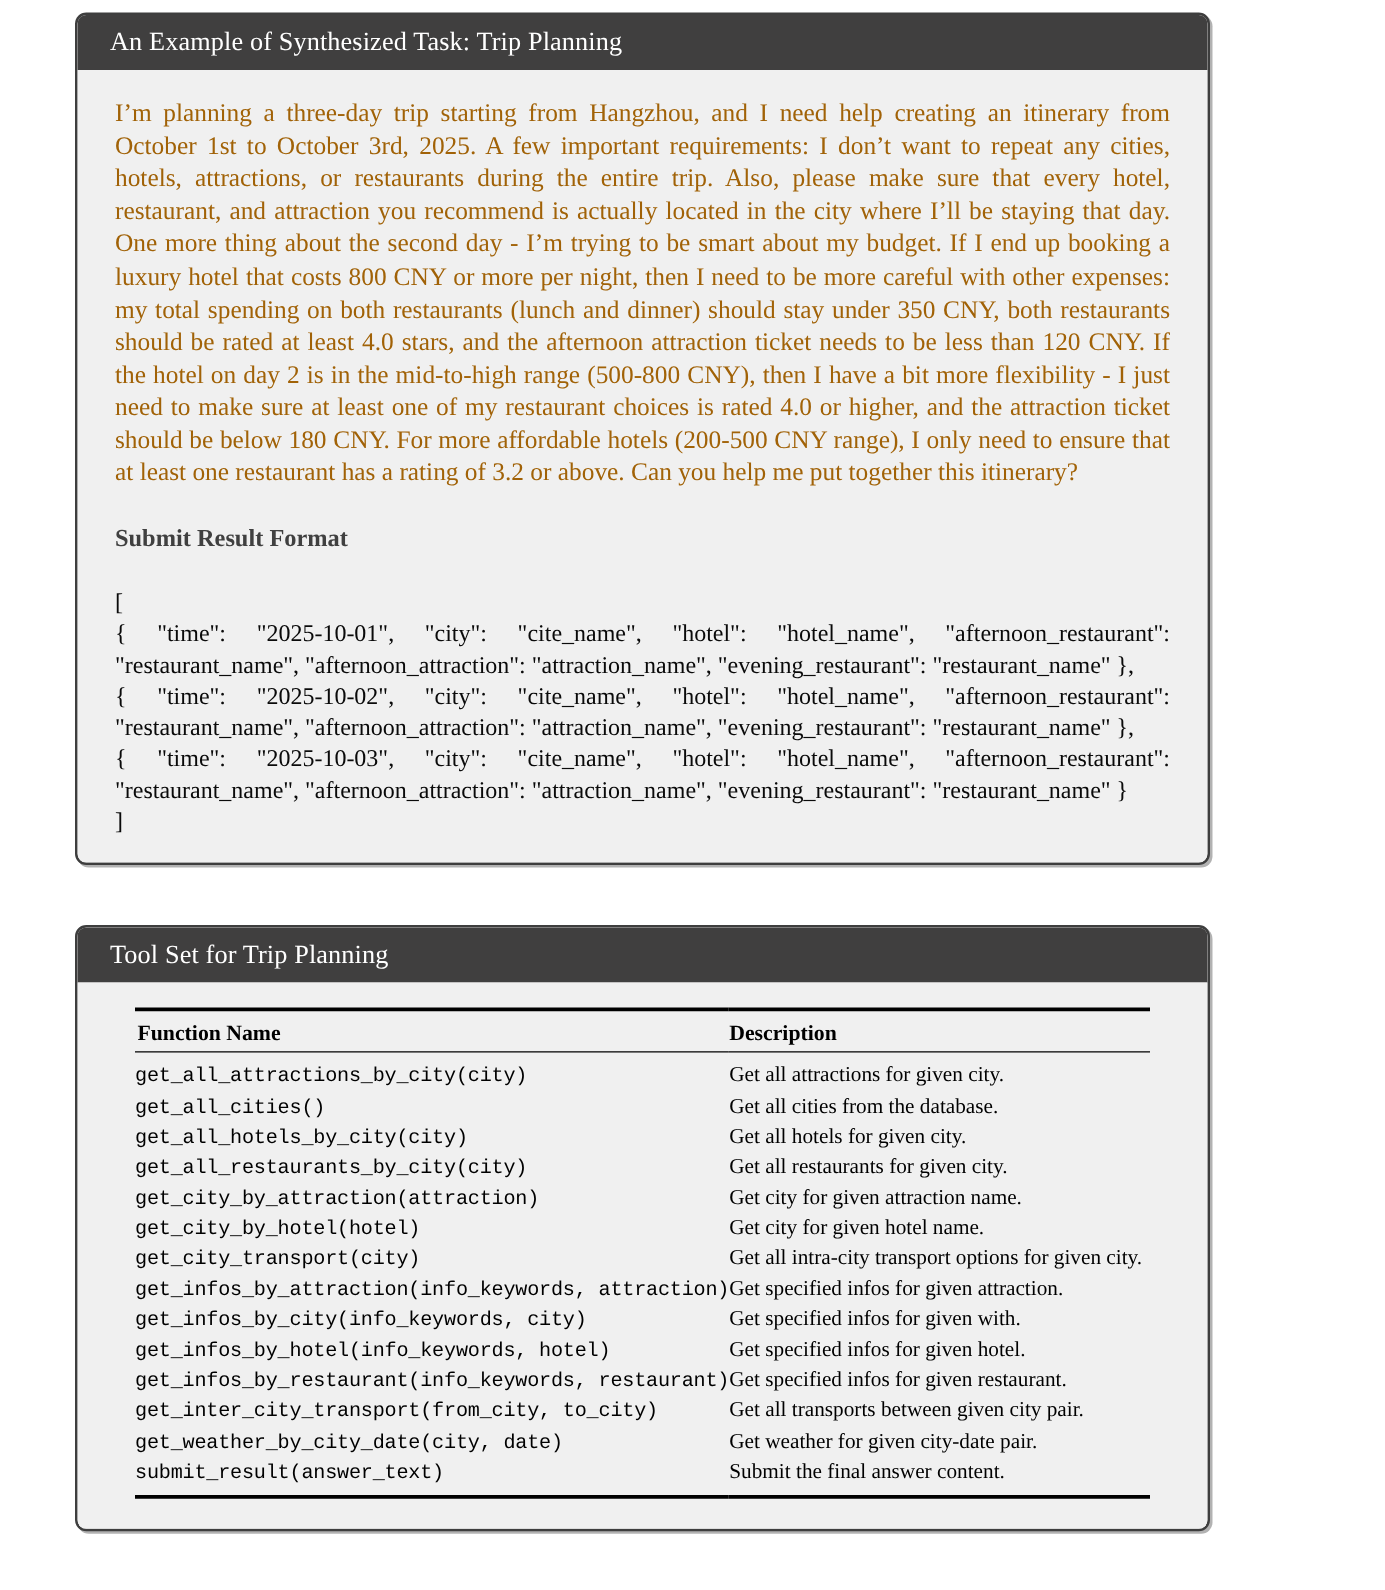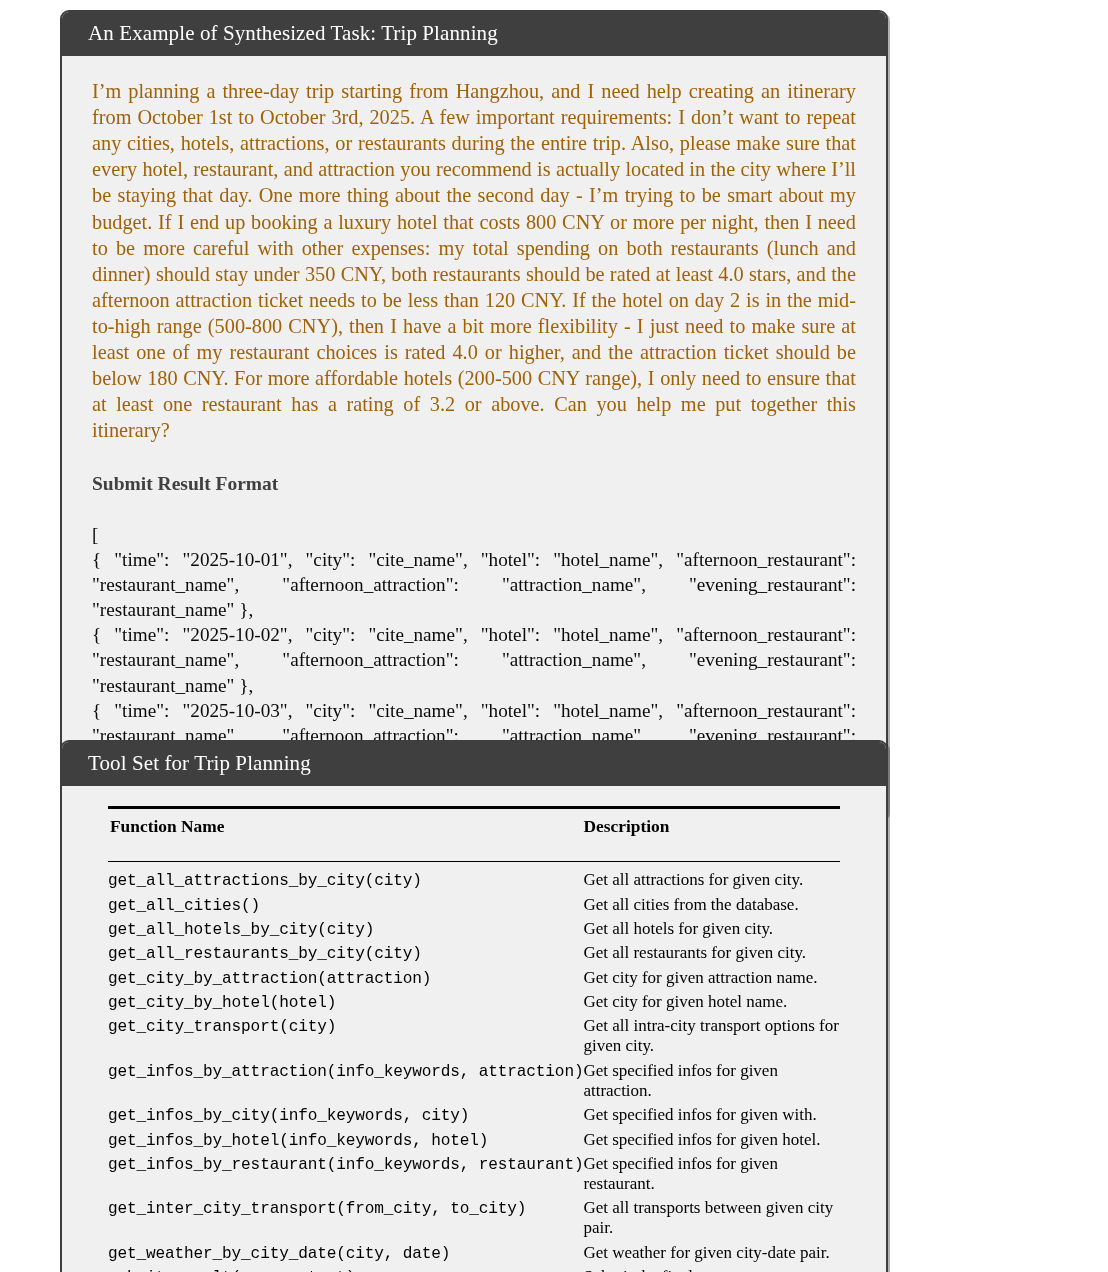--- a/index.html
+++ b/index.html
@@ -21,21 +21,21 @@
     position: relative;
     width: 1108px;
     height: 1272px;
     box-sizing: border-box;
   }
 
   
   .panel {
     position: absolute;
     left: 60px;
-    width: 828px;
+    width: 908px;
     box-sizing: border-box;
     border: 2.5px solid #3e3e3e;
     border-radius: 9px;
     background: #f0f0f0;
     box-shadow: 2px 2px 0 rgba(0,0,0,0.30);
     overflow: hidden;
   }
 
   .panel-header {
     background: #403f3f;
@@ -90,21 +90,21 @@
   table.tools {
     width: 100%;
     border-collapse: collapse;
     font-size: 17px;
   }
   table.tools thead th {
     text-align: left;
     font-weight: bold;
     font-size: 17.4px;
     font-family: "Liberation Serif", "DejaVu Serif", serif;
-    padding: 7px 0 24px 0;
+    padding: 7px 0 4px 0;
     border-top: 3px solid #000;
     border-bottom: 1.4px solid #000;
   }
   table.tools thead th.col-fn { width: 58%; padding-left: 2px; }
   table.tools thead th.col-desc { width: 42%; }
   table.tools tbody tr:first-child td { padding-top: 8px; }
   table.tools tbody tr:last-child td { border-bottom: 3px solid #000; padding-bottom: 9px; }
   table.tools td {
     padding: 2.2px 0;
     vertical-align: baseline;

